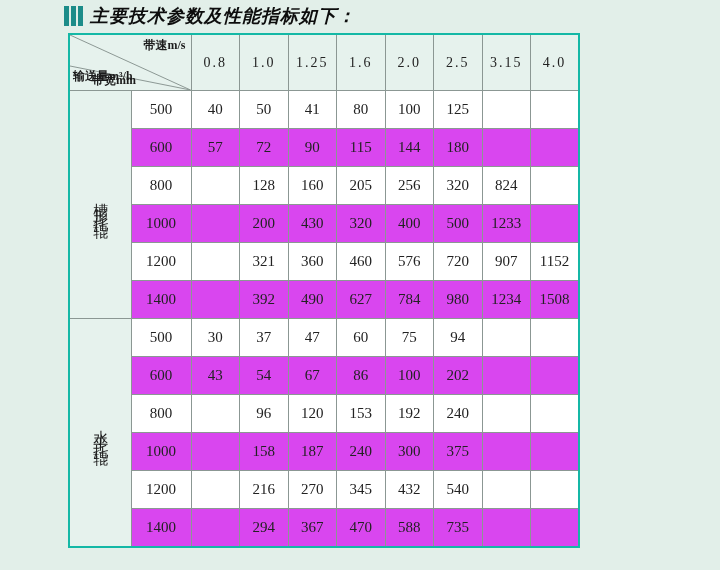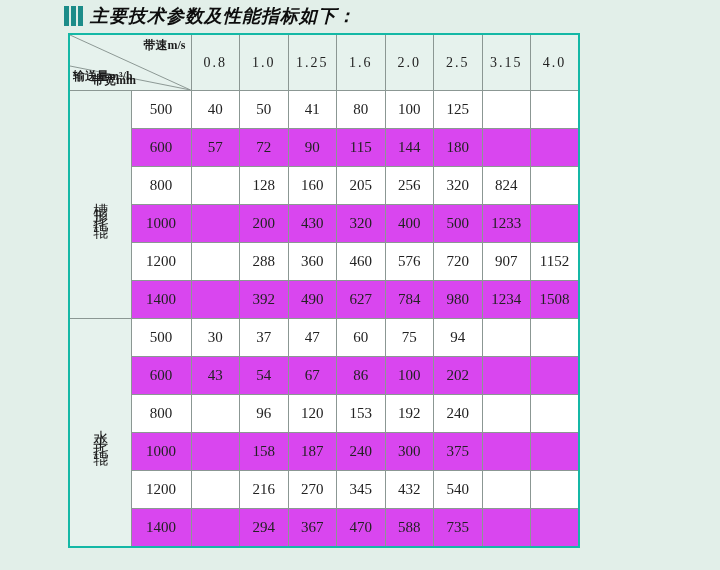--- a/index.html
+++ b/index.html
@@ -133,21 +133,21 @@
     <td>430</td>
     <td>320</td>
     <td>400</td>
     <td>500</td>
     <td>1233</td>
     <td></td>
   </tr>
   <tr class="data white">
     <td>1200</td>
     <td></td>
-    <td>288</td>
+    <td>321</td>
     <td>360</td>
     <td>460</td>
     <td>576</td>
     <td>720</td>
     <td>907</td>
     <td>1152</td>
   </tr>
   <tr class="data tint">
     <td>1400</td>
     <td></td>

